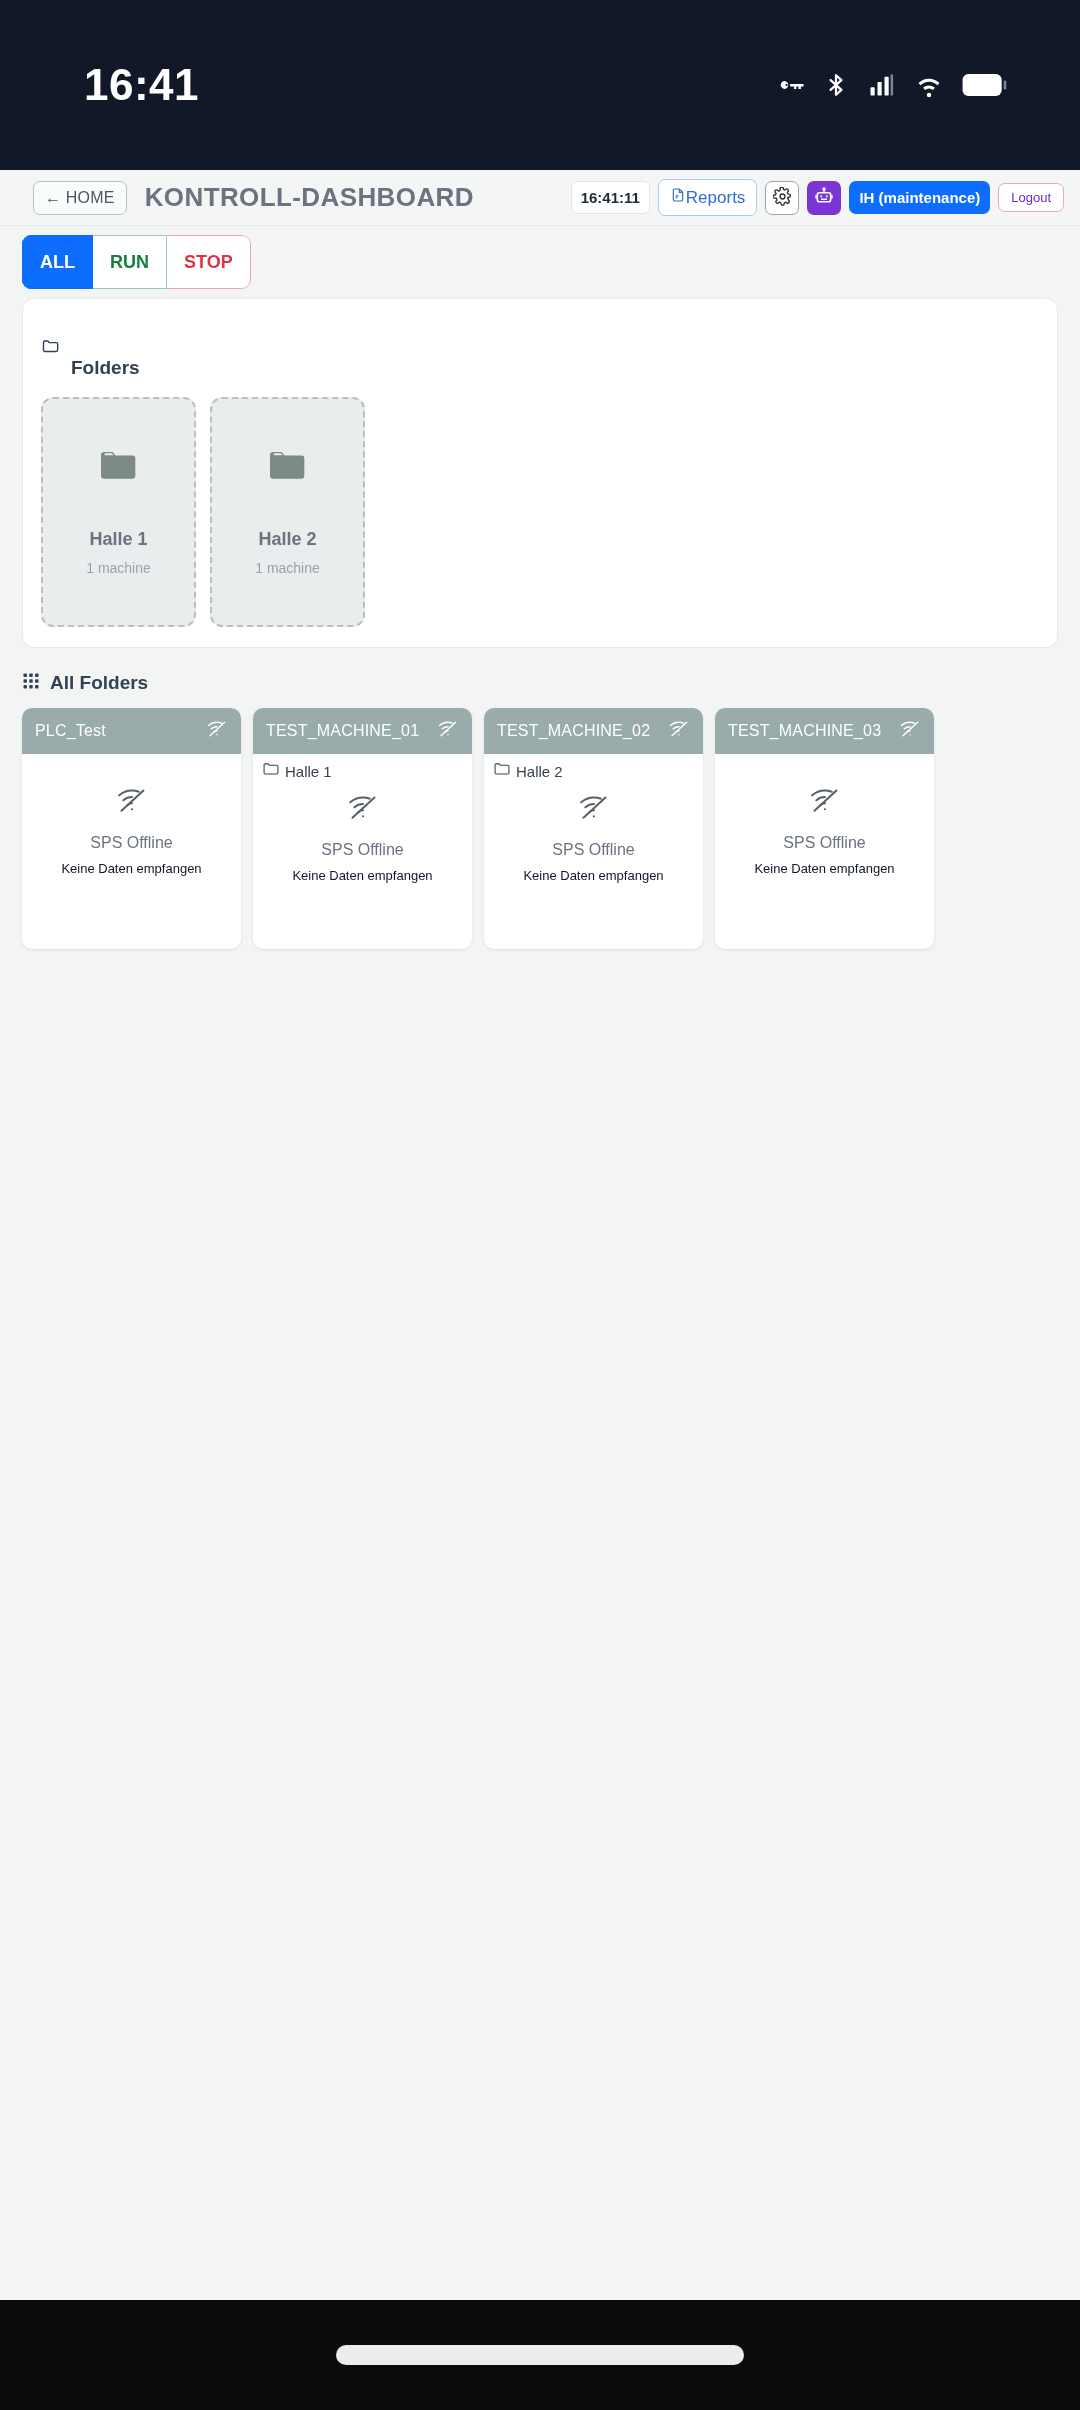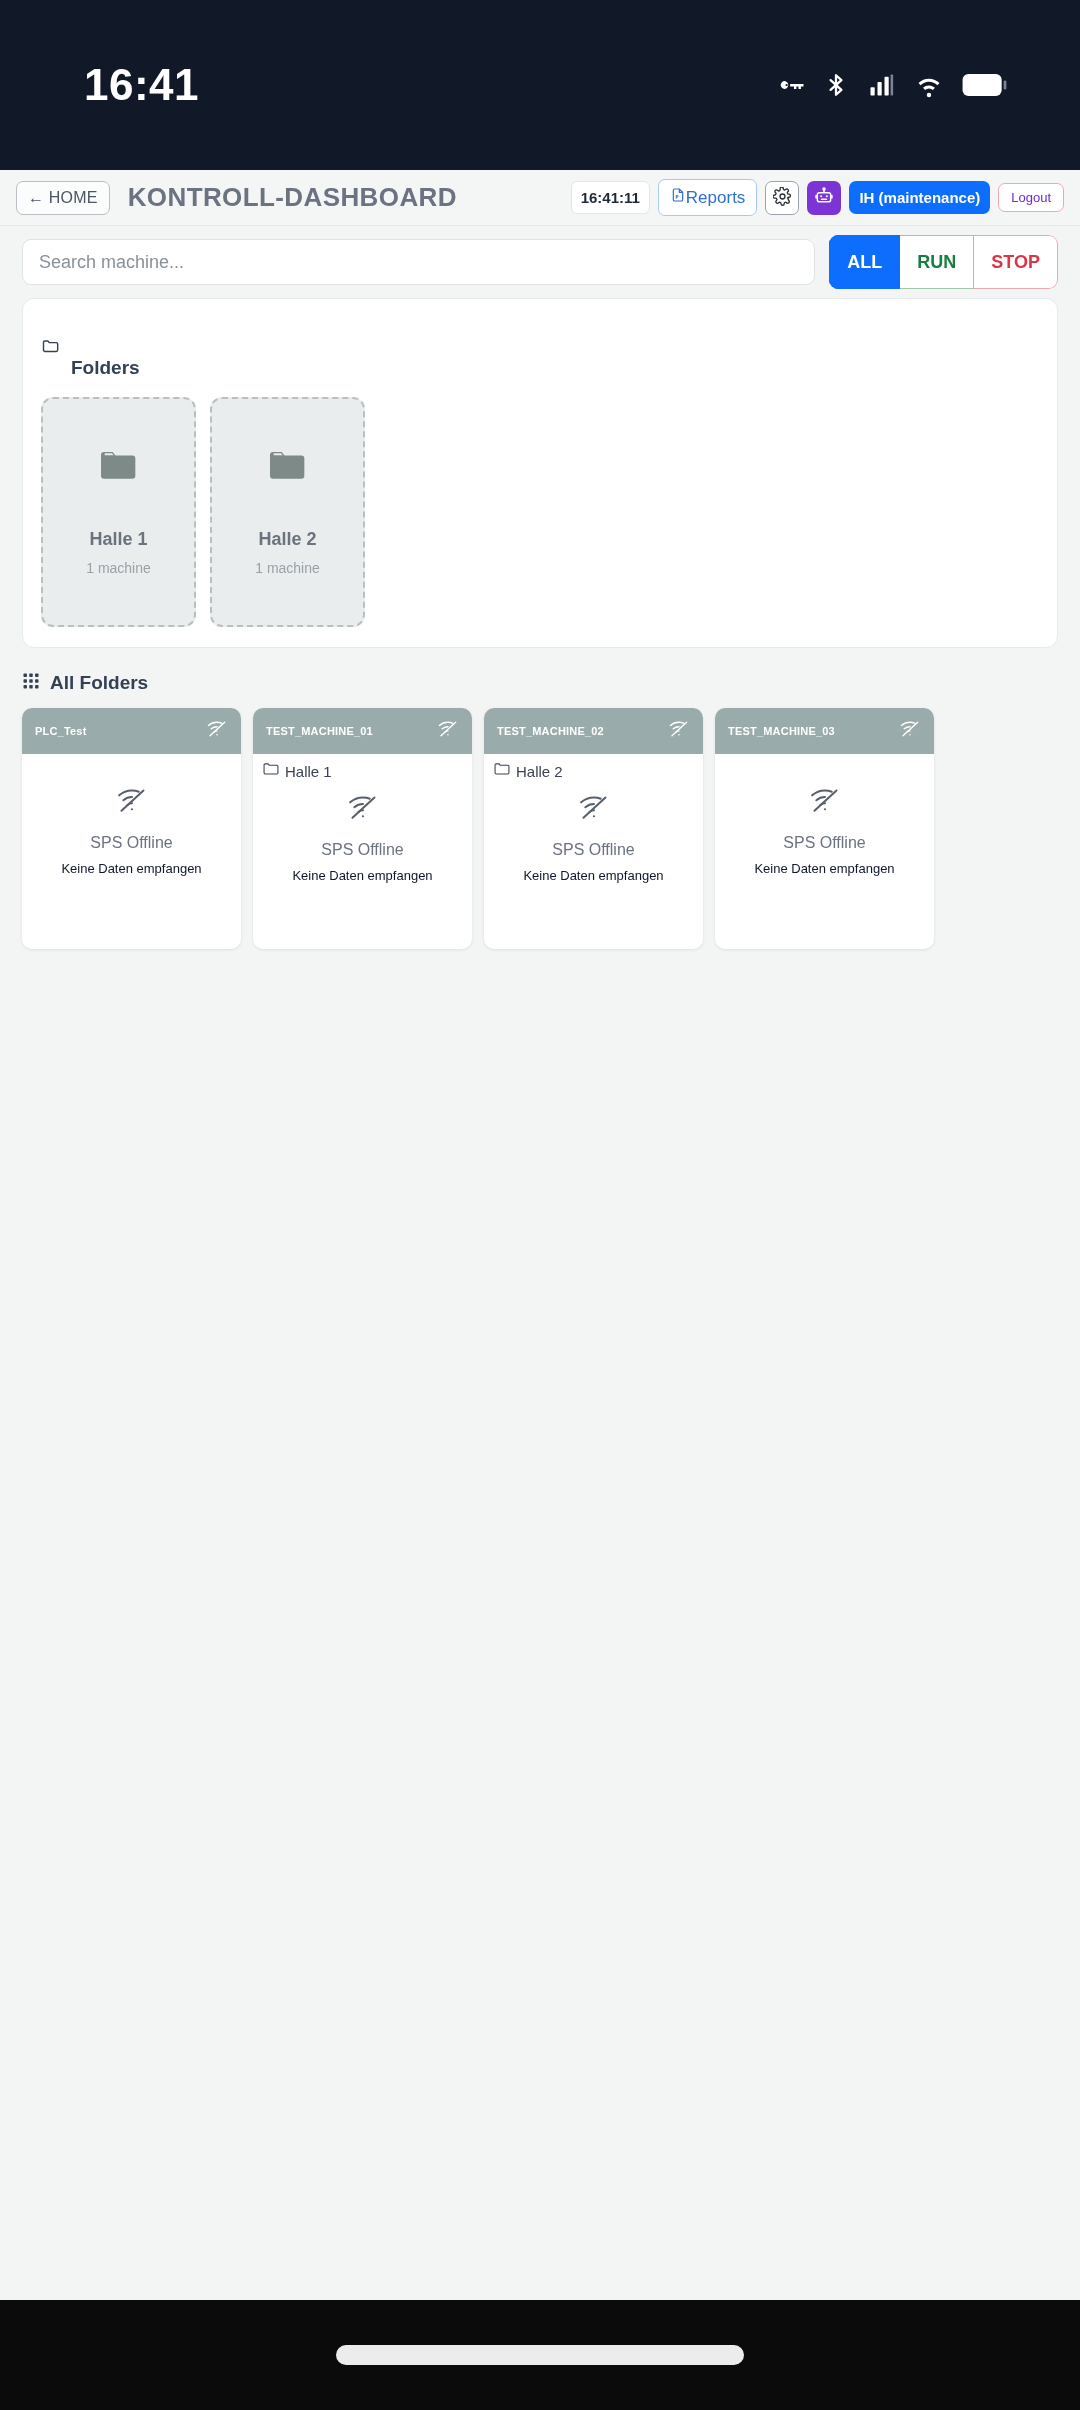--- a/index.html
+++ b/index.html
@@ -17,21 +17,21 @@
     display: flex; align-items: center; justify-content: space-between;
     padding: 0 72px 0 84px; color: #ffffff;
   }
   .status-time { font-size: 44px; font-weight: 600; letter-spacing: 0.5px; }
   .status-icons { display: flex; align-items: center; gap: 17px; }
   .status-icons svg { display: block; }
 
   
   .app-header {
     flex: 0 0 56px; background: #f4f6f6;
-    display: flex; align-items: center; padding: 0 16px 0 16px; gap: 12px;
+    display: flex; align-items: center; padding: 0 16px 0 33px; gap: 12px;
     border-bottom: 1px solid #e6e9e9;
   }
   .home-btn {
     border: 1px solid #b9bfc4; background: #fbfcfc; border-radius: 7px;
     color: #4b5563; font-size: 16px; padding: 7px 11px; white-space: nowrap;
     letter-spacing: 0.2px;
   }
   .page-title {
     font-size: 26px; font-weight: 700; color: #6b7280; letter-spacing: 0.4px;
     margin-left: 6px; white-space: nowrap;
@@ -116,21 +116,21 @@
   .machine-grid { display: flex; flex-wrap: wrap; gap: 12px; }
   .machine-card {
     width: 219px; background: #ffffff; border-radius: 10px;
     box-shadow: 0 1px 3px rgba(15,23,42,0.10);
     overflow: hidden; display: flex; flex-direction: column;
   }
   .mc-header {
     background: #9aabab; height: 46px; display: flex; align-items: center;
     justify-content: space-between; padding: 0 13px;
   }
-  .mc-title { font-size: 11px; font-weight: 700; color: #ffffff; letter-spacing: 0.2px; }
+  .mc-title { font-size: 16px; font-weight: 400; color: #ffffff; letter-spacing: 0.2px; }
   .mc-folder { display: flex; align-items: center; gap: 6px; padding: 8px 10px 0 10px; }
   .mc-folder-label { font-size: 15px; color: #3b4350; }
   .mc-body {
     flex: 1 1 auto; display: flex; flex-direction: column;
     align-items: center; justify-content: center; padding: 26px 0 30px 0;
   }
   .mc-body.has-folder { padding: 14px 0 30px 0; }
   .mc-status { font-size: 16px; color: #6b7280; margin-top: 16px; }
   .mc-sub { font-size: 13px; color: #0f172a; margin-top: 9px; }
   .mc-spacer { height: 36px; }
@@ -220,21 +220,20 @@
               <path d="M2.5 11.5v3M21.5 11.5v3" stroke-linecap="round"></path>
             </svg>
         </span>
       </button>
       <div class="role-badge">IH (maintenance)</div>
       <button class="logout-btn">Logout</button>
     </div>
   </div>
 
   <div class="search-row">
-    <input class="search-input" type="text" placeholder="Search machine..." style="">
     <div class="seg-group">
       <div class="seg all">ALL</div>
       <div class="seg run">RUN</div>
       <div class="seg stop">STOP</div>
     </div>
   </div>
 
   <div class="content">
 
     <div class="folders-panel">

